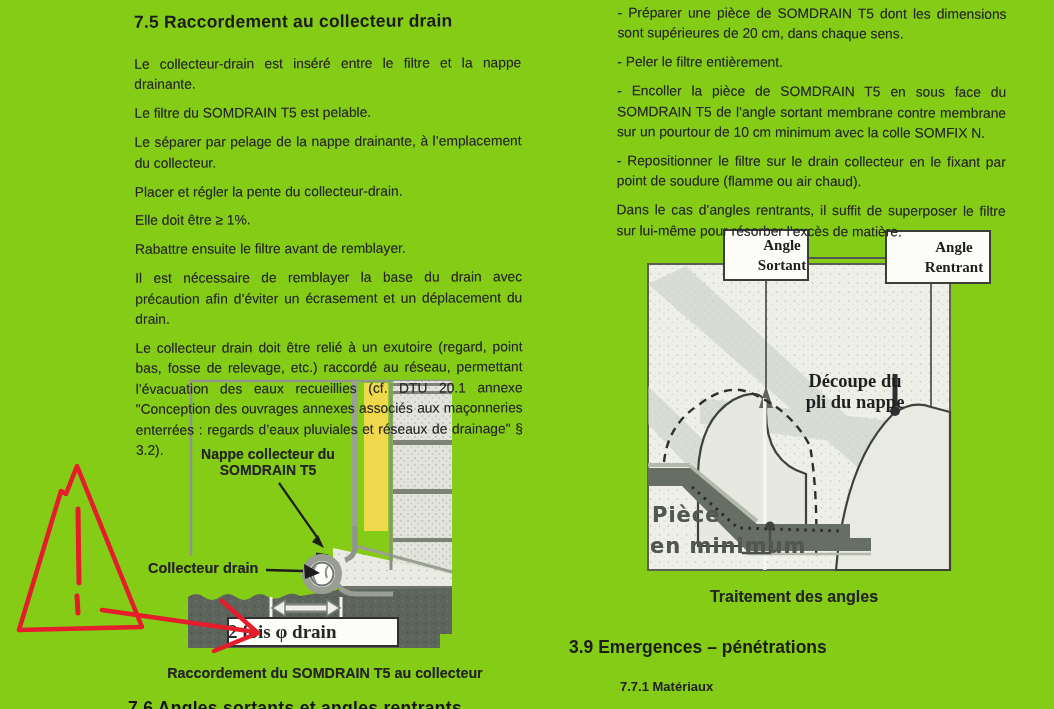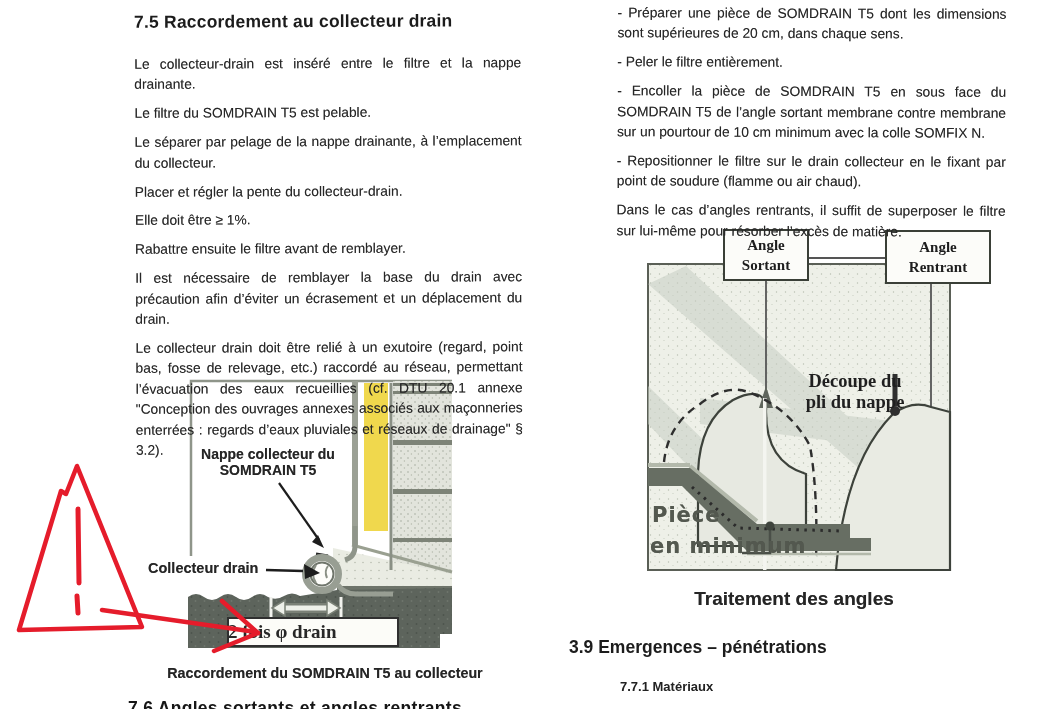--- a/index.html
+++ b/index.html
@@ -1,18 +1,18 @@
 <!DOCTYPE html>
 <html><head>
 <meta charset="utf-8">
 <style>
   html,body{margin:0;padding:0;background:#888;}
   .page{
     position:relative;width:1054px;height:709px;overflow:hidden;
-    background:#ffffff;
+    background:#84cc16;
     font-family:"Liberation Sans",sans-serif;
     color:#272727;
   }
   
   .col{position:absolute;}
   .col-left{left:135px;top:11px;width:387px;transform:rotate(-0.25deg);}
   .col-right{left:617px;top:4px;width:389px;transform:rotate(0.25deg);}
   .h1{font-size:17.5px;font-weight:bold;color:#1c1c1c;margin:0 0 22px 0;letter-spacing:.2px;}
   .para{font-size:13.8px;line-height:20.4px;text-align:justify;margin:0 0 8.5px 0;
         text-shadow:0 0 .4px rgba(40,40,40,.45);}
@@ -20,30 +20,30 @@
   .abs{position:absolute;}
   .fig-label{font-weight:bold;color:#252525;text-shadow:0 0 .4px rgba(40,40,40,.5);text-align:center;}
   .ln{display:block;}
   .lbl-nappe{left:198px;top:446px;width:140px;font-size:14px;line-height:16px;text-align:center;}
   .lbl-collecteur{left:148px;top:560px;font-size:14.5px;}
   .lbl-dim{left:228px;top:621px;width:170px;text-align:left;
            font-family:"Liberation Serif",serif;font-size:19px;font-weight:bold;}
   .cap-left{left:135px;top:665px;width:380px;text-align:center;font-size:14.3px;font-weight:bold;}
   .h-clipped{left:128px;top:698px;font-size:17.5px;font-weight:bold;color:#161616;letter-spacing:.3px;}
   .lbl-box{font-family:"Liberation Serif",serif;font-weight:bold;font-size:15px;
-           line-height:20px;text-align:center;color:#1d1d1d;}
+           line-height:20px;text-align:center;color:#1d1d1d;margin-left:16px;}
   .lbl-sortant{left:724px;top:235px;width:84px;}
   .lbl-rentrant{left:886px;top:237px;width:104px;}
   .lbl-decoupe{left:797px;top:330px;width:116px;text-align:center;
            font-family:"Liberation Serif",serif;font-weight:bold;font-size:18.5px;line-height:21px;color:#1f1f1f;margin-top:41px;}
   .lbl-piece{font-family:"DejaVu Sans",sans-serif;font-weight:800;color:#53584f;font-size:21px;
            letter-spacing:1px;text-shadow:0 0 .6px rgba(70,75,65,.6);}
   .lbl-piece1{left:652px;top:503px;}
   .lbl-piece2{left:650px;top:534px;}
-  .cap-right{left:688px;top:588px;width:212px;text-align:center;font-size:19px;font-weight:bold;}
+  .cap-right{left:688px;top:588px;width:212px;text-align:center;font-size:16px;font-weight:bold;}
   .h-77{left:569px;top:637px;font-size:17.5px;font-weight:bold;color:#1c1c1c;}
   .h-771{left:620px;top:679px;font-size:13px;font-weight:bold;color:#222;}
   svg.layer{position:absolute;left:0;top:0;}
   .gfx{z-index:1;}
   .red{z-index:4;}
   .txtlayer{position:absolute;left:0;top:0;width:100%;height:100%;z-index:2;}
 </style>
 </head>
 <body>
 

